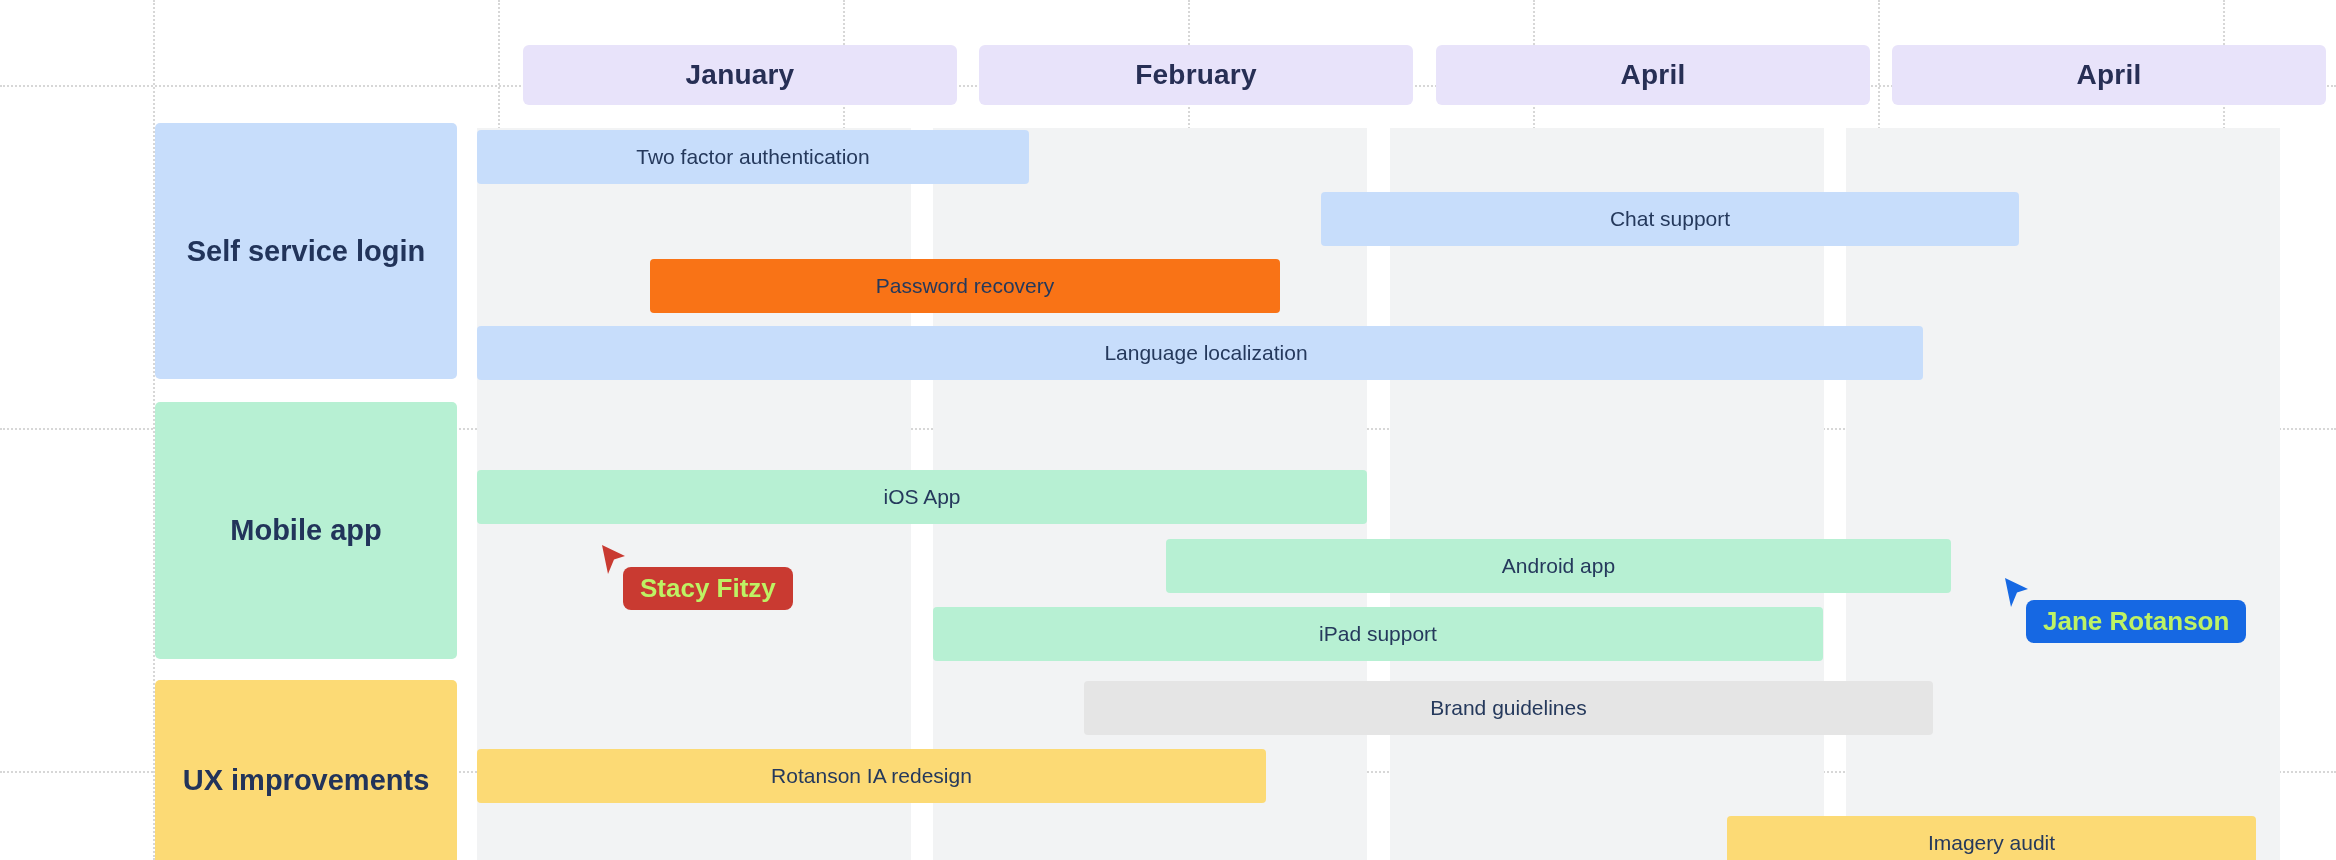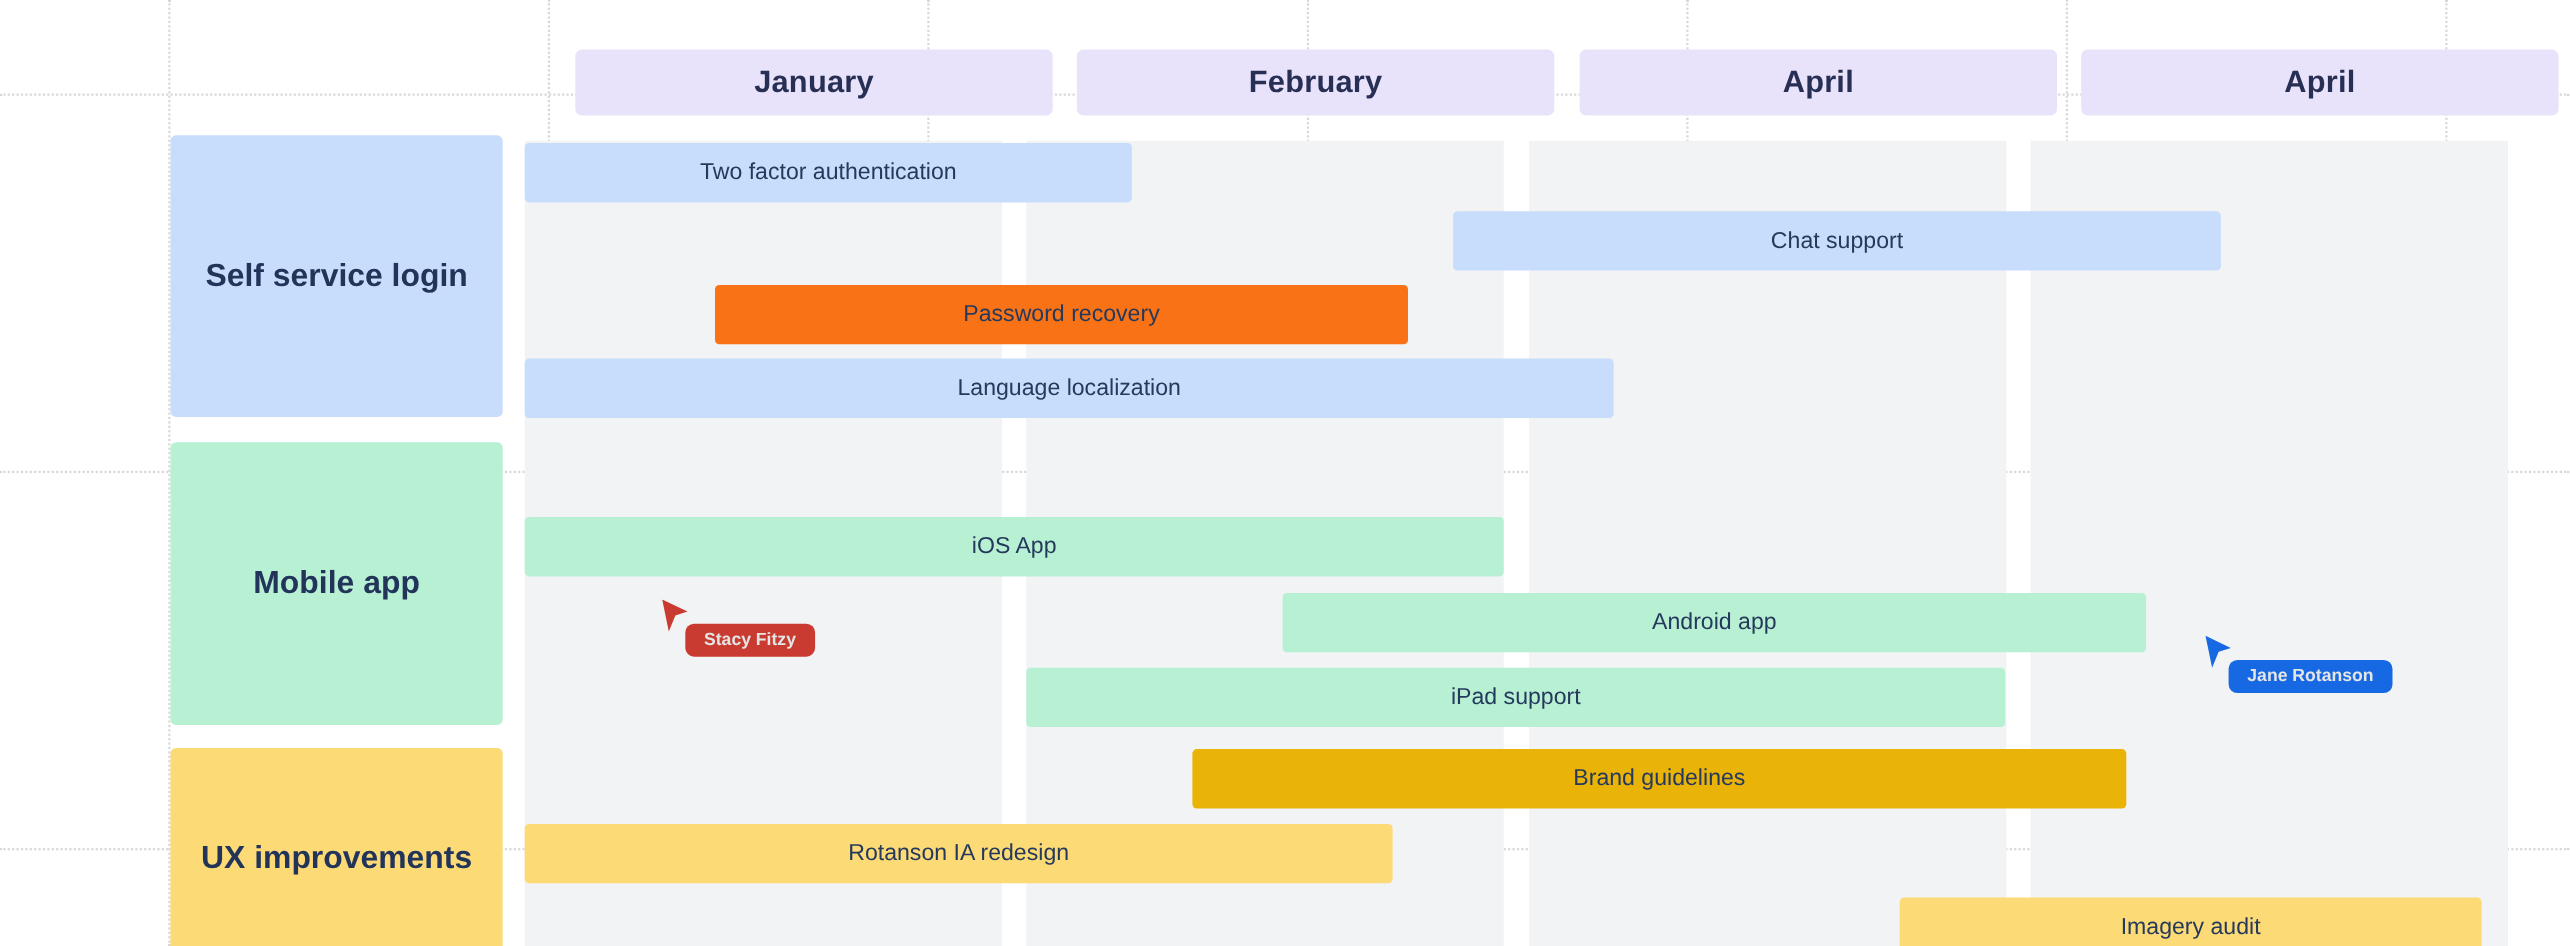--- a/index.html
+++ b/index.html
@@ -54,22 +54,22 @@
     font-size: 21px;
     white-space: nowrap;
   }
   .cursor { position: absolute; z-index: 5; }
   .cursor svg { display: block; }
   .cursor-label {
     position: absolute;
     left: 22px; top: 22px;
     border-radius: 8px;
     padding: 6px 17px;
-    color: #e5e5e5;
-    font-size: 16px; font-weight: 700;
+    color: #bef264;
+    font-size: 26px; font-weight: 700;
     white-space: nowrap;
   }
 </style>
 </head>
 <body>
 
 <div id="canvas">
   <div id="grid-layer">
       <div class="grid-line v" style="left: 153px;"></div>
       <div class="grid-line v" style="left: 498px;"></div>
@@ -94,25 +94,25 @@
     </div>
   <div id="groups-layer">
       <div class="group-block" style="top: 123px; height: 256px; background: rgb(199, 221, 251);">Self service login</div>
       <div class="group-block" style="top: 402px; height: 257px; background: rgb(183, 240, 211);">Mobile app</div>
       <div class="group-block" style="top: 680px; height: 200px; background: rgb(252, 218, 117);">UX improvements</div>
     </div>
   <div id="bars-layer">
       <div class="task-bar" style="left: 477px; width: 552px; top: 130px; background: rgb(199, 221, 251);">Two factor authentication</div>
       <div class="task-bar" style="left: 1321px; width: 698px; top: 192px; background: rgb(199, 221, 251);">Chat support</div>
       <div class="task-bar" style="left: 650px; width: 630px; top: 259px; background: #f97316;">Password recovery</div>
-      <div class="task-bar" style="left: 477px; width: 990px; top: 326px; background: rgb(199, 221, 251);">Language localization</div>
+      <div class="task-bar" style="left: 477px; width: 1434px; top: 326px; background: rgb(199, 221, 251); padding-left: 12px;">Language localization</div>
       <div class="task-bar" style="left: 477px; width: 890px; top: 470px; background: rgb(183, 240, 211);">iOS App</div>
       <div class="task-bar" style="left: 1166px; width: 785px; top: 539px; background: rgb(183, 240, 211);">Android app</div>
       <div class="task-bar" style="left: 933px; width: 890px; top: 607px; background: rgb(183, 240, 211);">iPad support</div>
-      <div class="task-bar" style="left: 1084px; width: 849px; top: 681px; background: #eab308;">Brand guidelines</div>
+      <div class="task-bar" style="left: 1084px; width: 849px; top: 681px; background: #e5e5e5;">Brand guidelines</div>
       <div class="task-bar" style="left: 477px; width: 789px; top: 749px; background: rgb(252, 218, 117);">Rotanson IA redesign</div>
       <div class="task-bar" style="left: 1727px; width: 529px; top: 816px; background: rgb(252, 218, 117);">Imagery audit</div>
     </div>
   <div id="cursors-layer">
       <div class="cursor" style="left: 601px; top: 545px;">
         <svg width="26" height="30" viewBox="0 0 26 30">
           <path d="M1 0 L24 11 L13 14.5 L7 29 Z" fill="#c93a31"></path>
         </svg>
         <div class="cursor-label" style="background: rgb(201, 58, 49);">Stacy Fitzy</div>
       </div>

